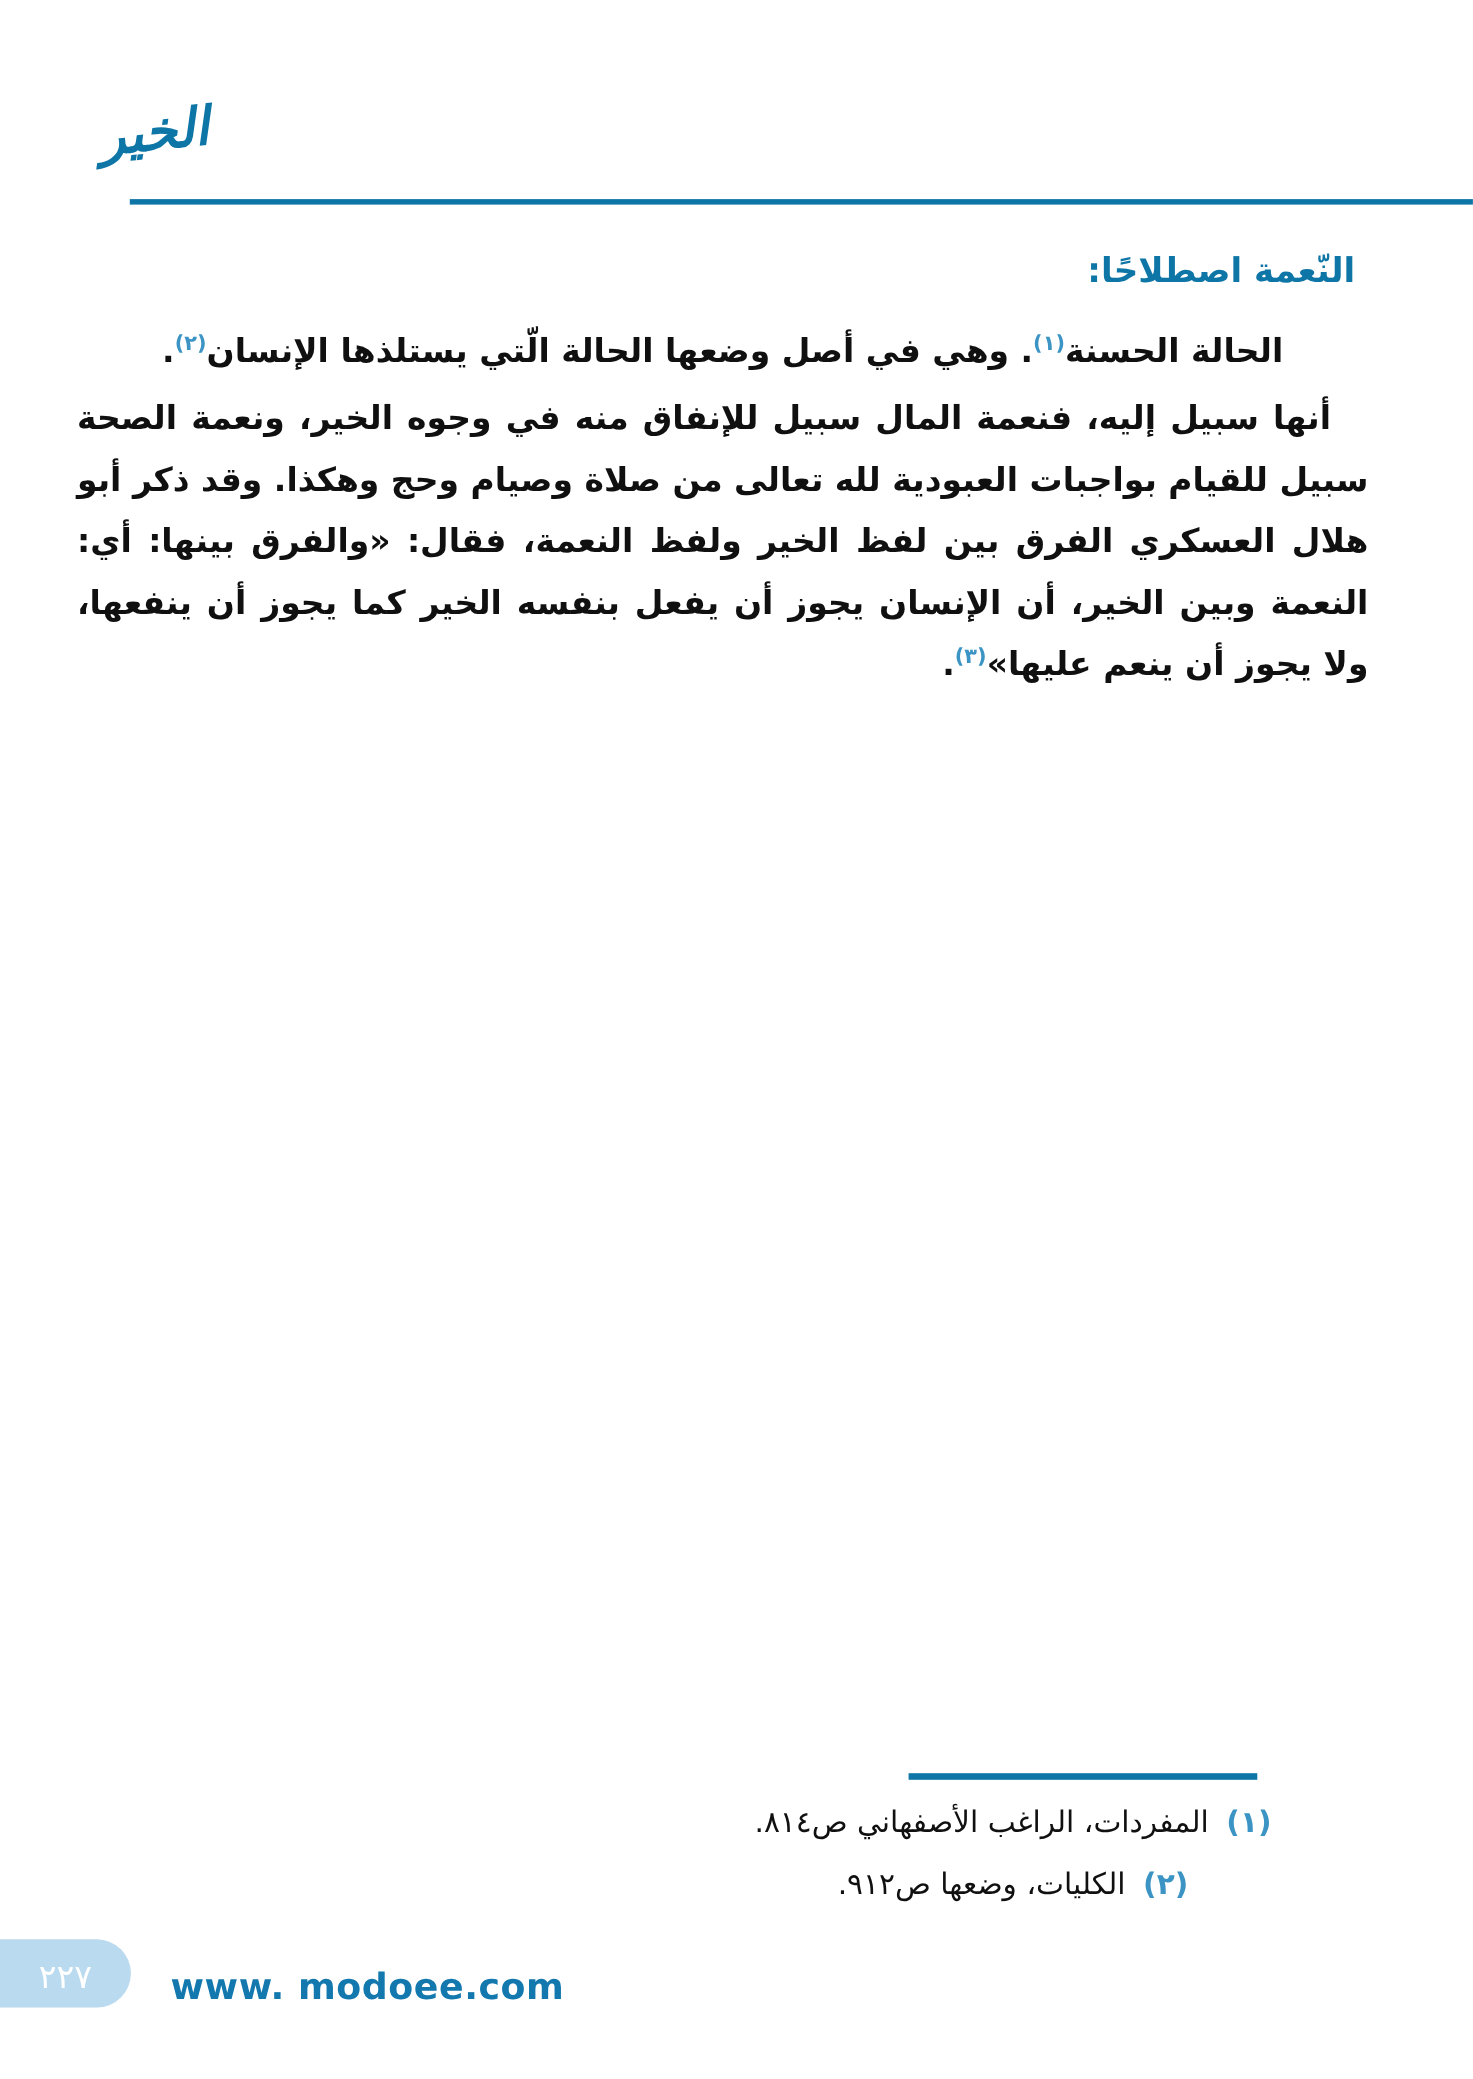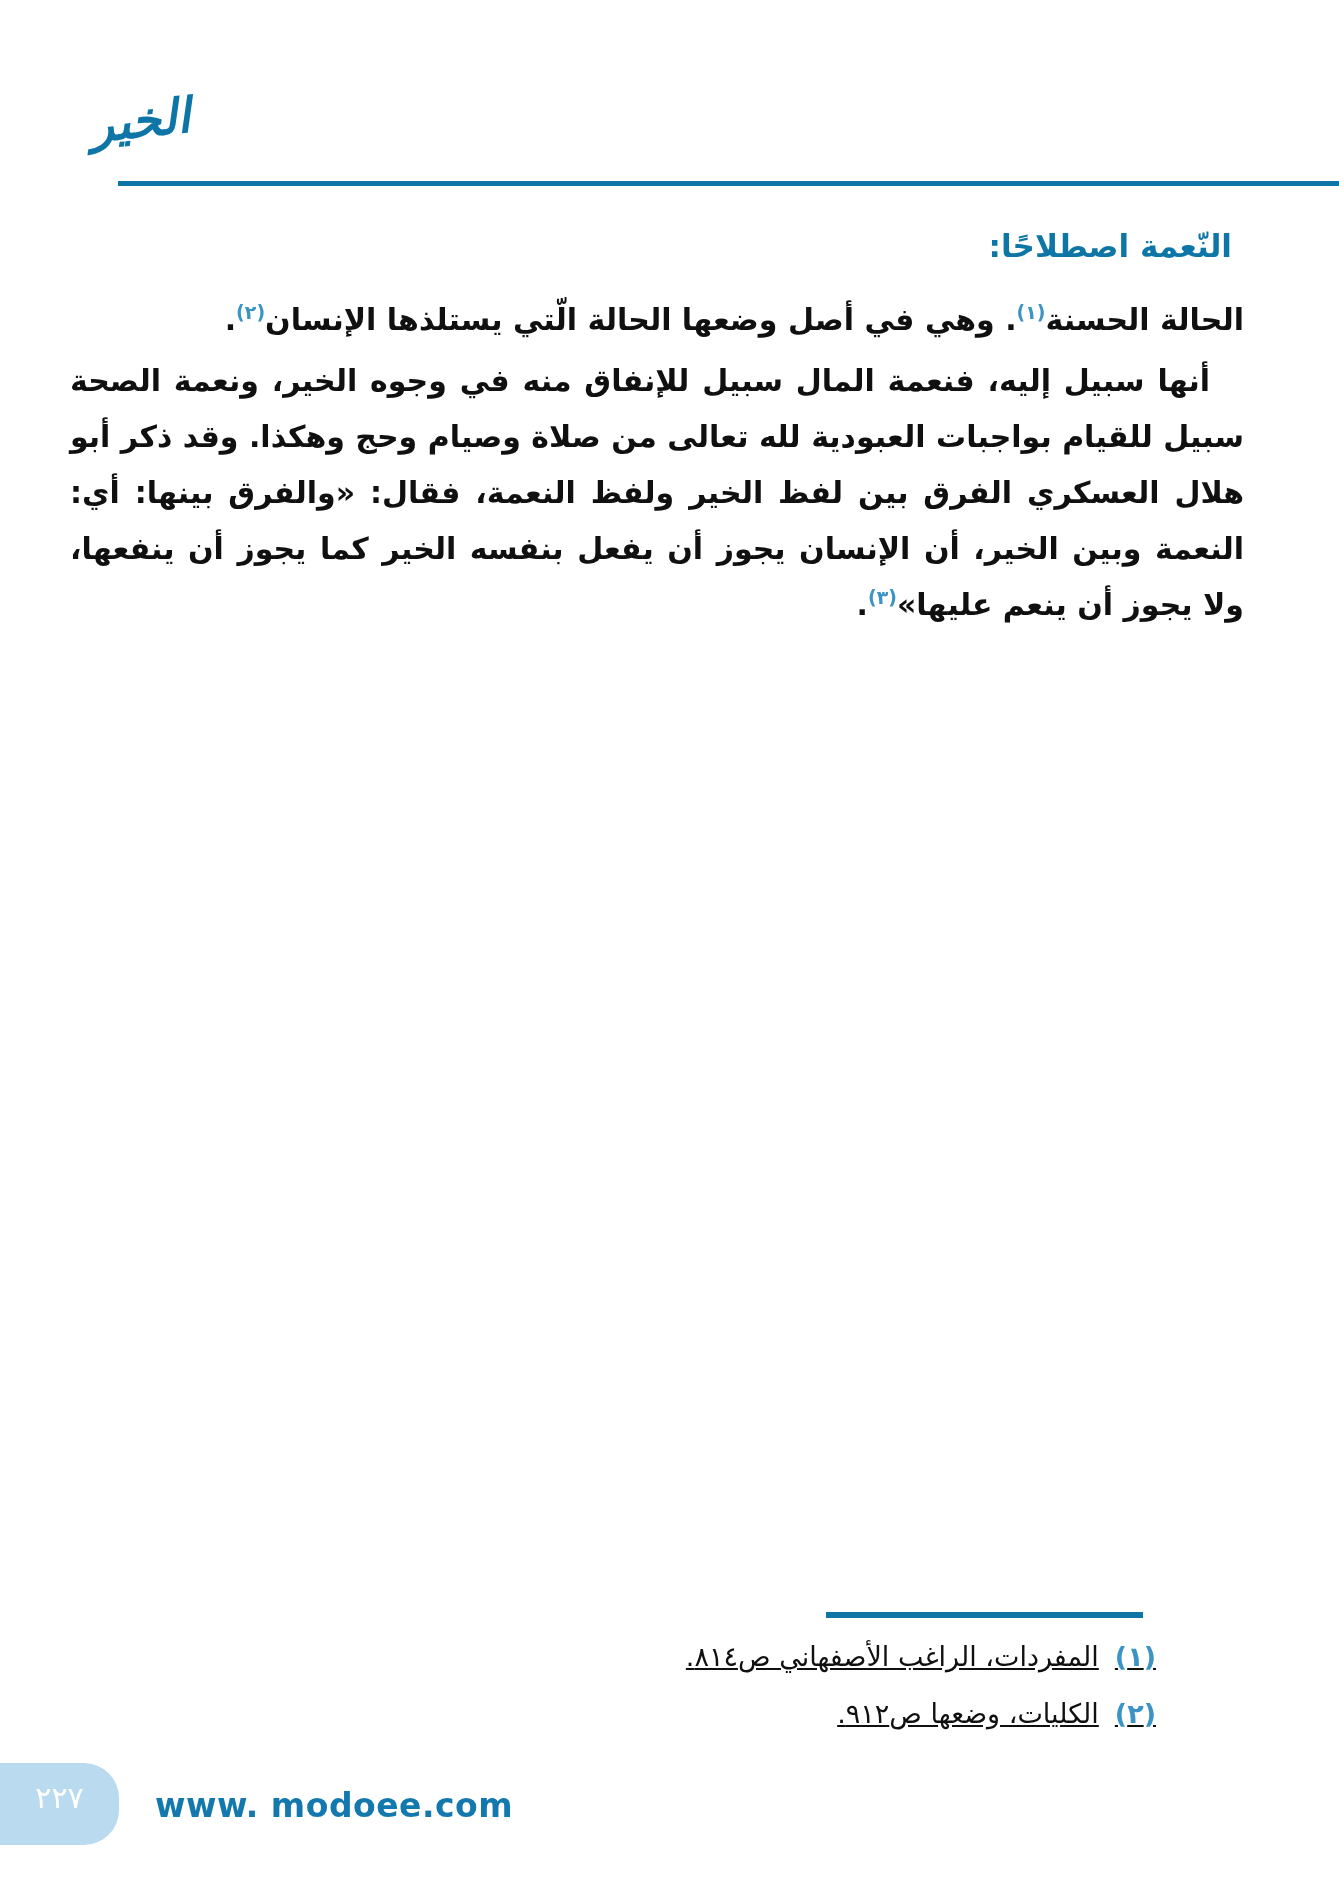--- a/index.html
+++ b/index.html
@@ -41,20 +41,21 @@
     margin:12px;
     color:var(--blue);
     font-size:31px;font-weight:bold;
     line-height:62px;
   }
   .def-line{
     margin:0;
     font-size:30px;font-weight:bold;
     line-height:62px;
     color:var(--ink);
+    text-align:center;
   }
   .body-par{
     margin:2px 0 0 0;
     font-size:30px;font-weight:bold;
     line-height:56px;
     text-align:justify;
     text-indent:34px;
     color:var(--ink);
   }
   sup.ref{
@@ -64,34 +65,33 @@
     vertical-align:super;
     font-weight:bold;
   }
   
   .fn-sep{
     position:absolute;left:826px;top:1612px;width:317px;height:6px;
     background:var(--blue);
   }
   .footnotes{
     position:absolute;right:183px;top:1628px;
-    direction:rtl;text-align:right;
+    direction:rtl;text-align:center;
     font-size:27px;line-height:57px;
     color:var(--ink);
-    text-decoration:underline;
   }
   .fn-row{white-space:nowrap;}
   .fn-marker{
     color:var(--ref-blue);
     margin-left:16px;
     font-weight:bold;
   }
   
   .page-pill{
-    position:absolute;left:0;top:1763px;width:119px;height:82px;
+    position:absolute;left:0;top:1763px;width:119px;height:62px;
     background:var(--pill-bg);
     border-radius:0 35px 35px 0;
     color:#ffffff;
     font-size:30px;
     text-align:center;line-height:69px;
     direction:rtl;
   }
   .website{
     position:absolute;left:155px;top:1786px;
     font-size:33px;

